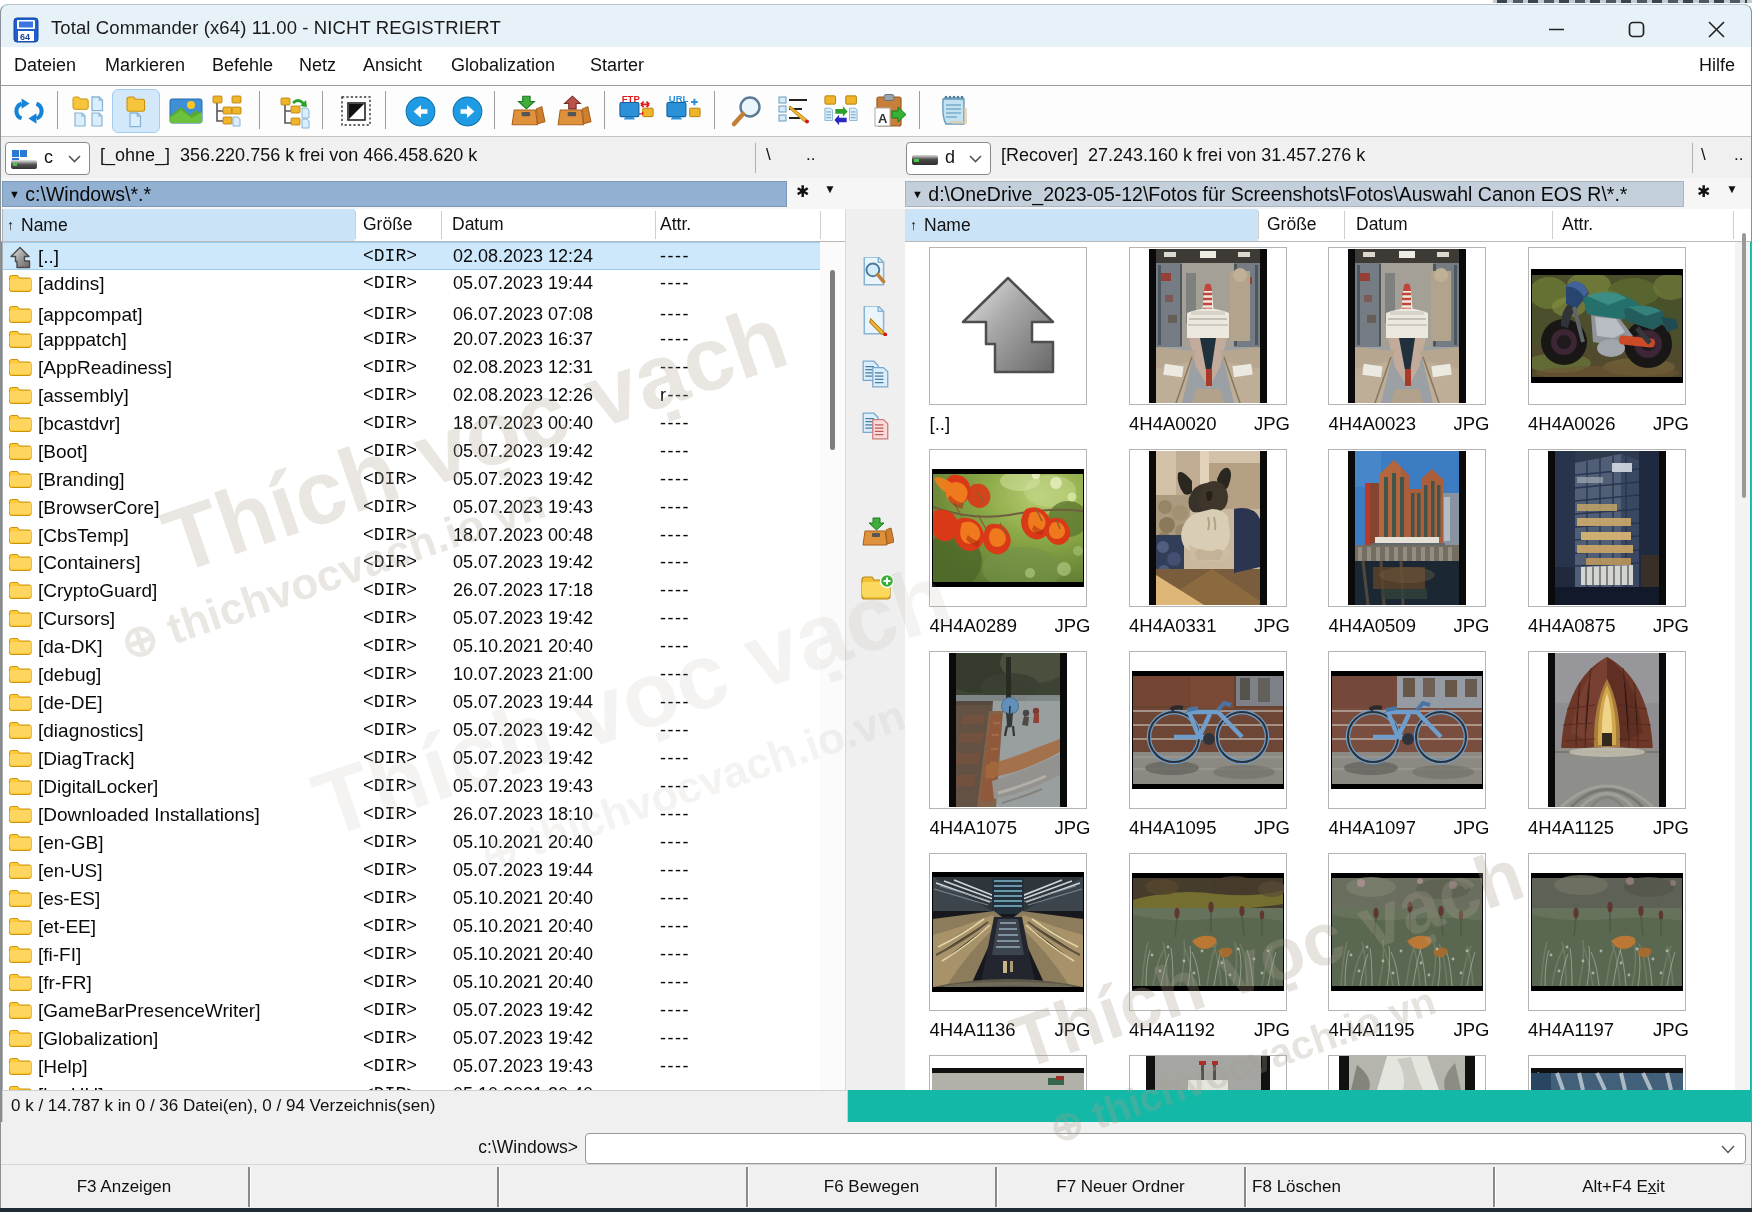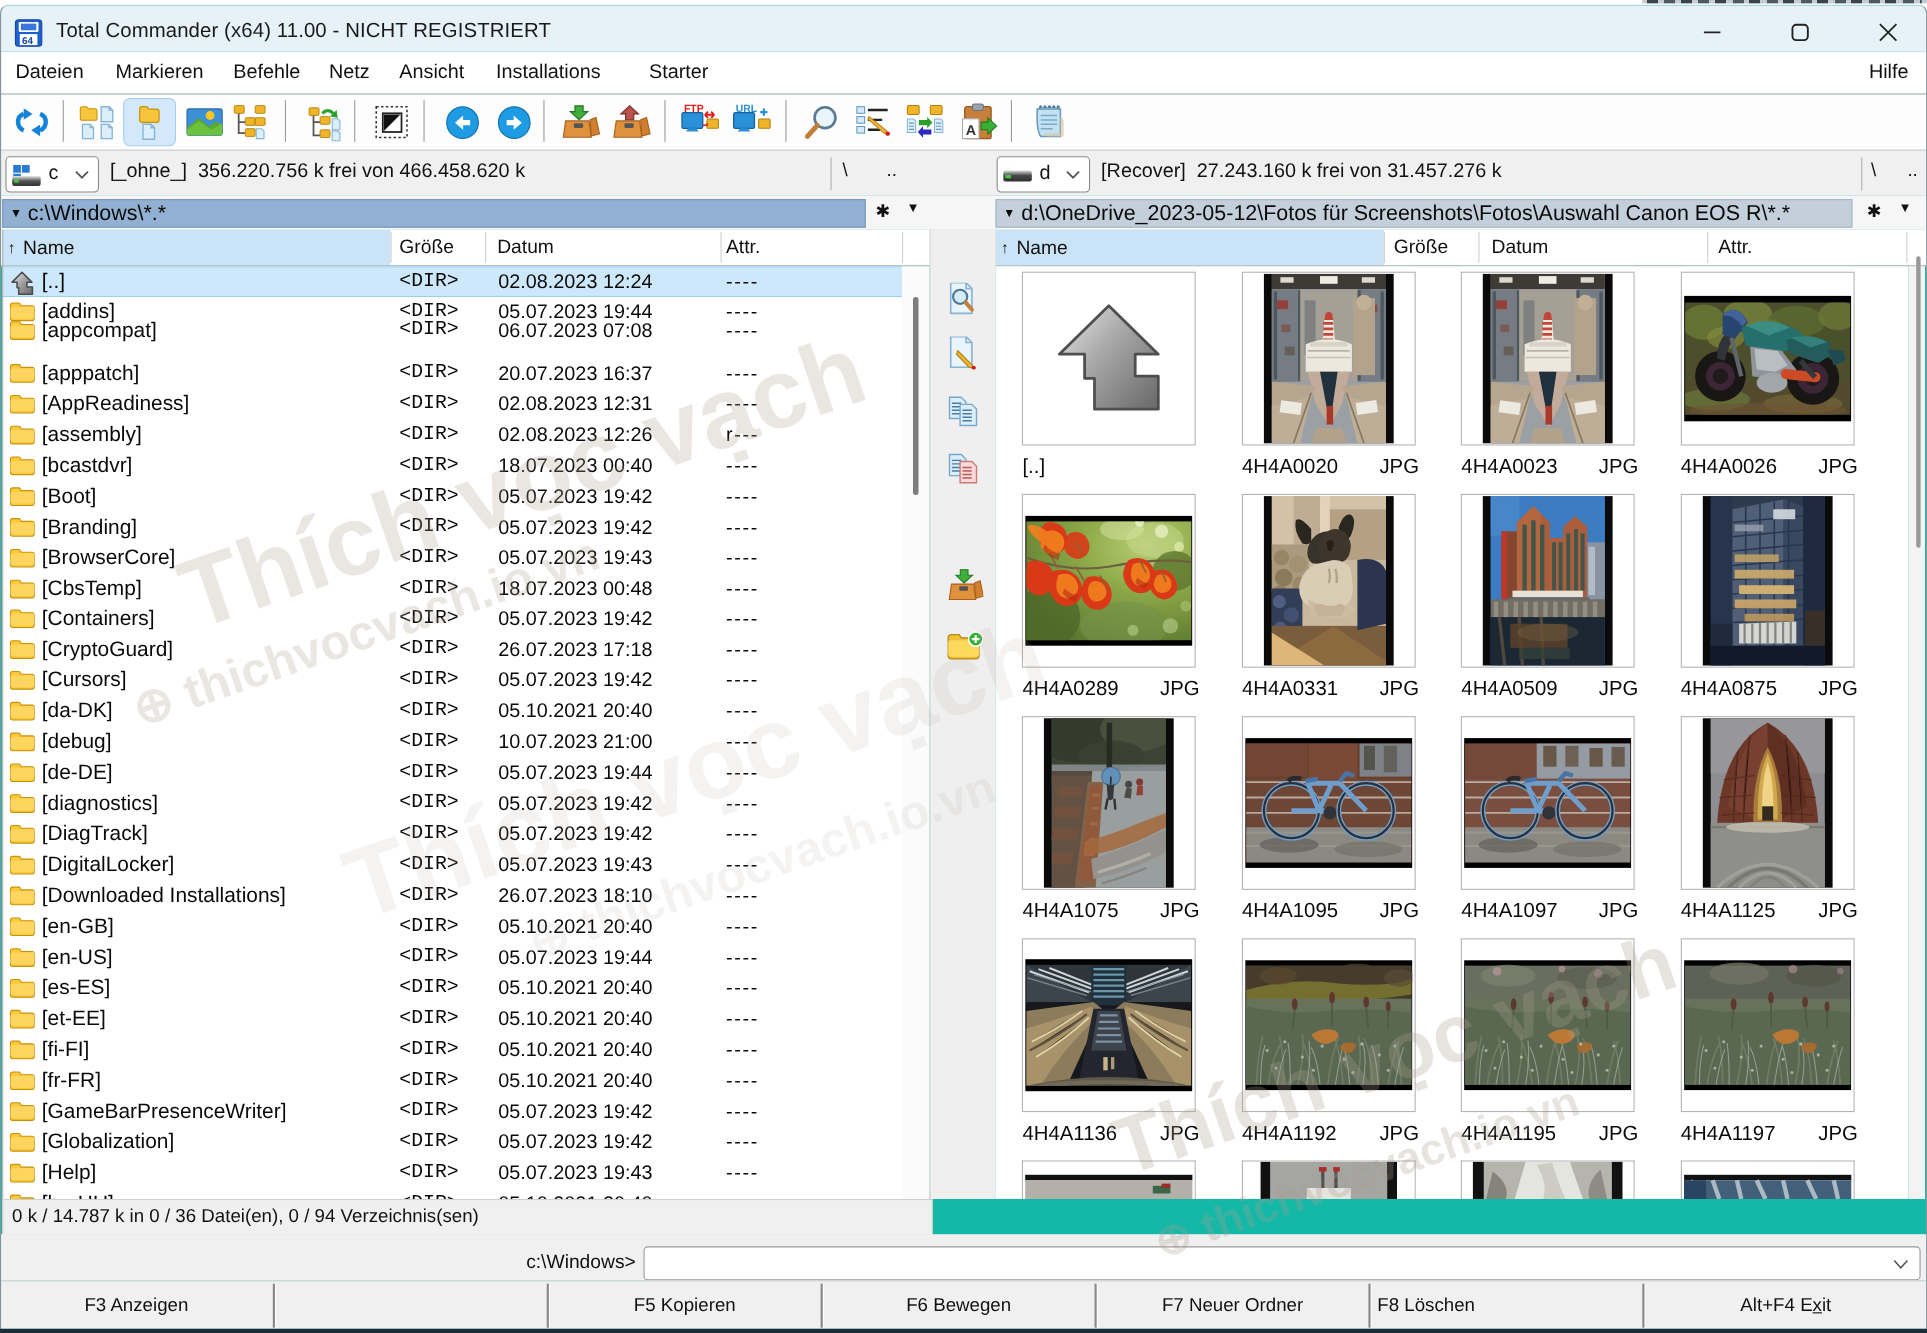--- a/index.html
+++ b/index.html
@@ -89,21 +89,21 @@
               <path d="M2 2 L17 17 M17 2 L2 17" stroke="#222" stroke-width="1.6"></path>
             </svg>
           </div>
   </div>
   <div id="menubar">
     <span class="mitem" style="left:14px">Dateien</span>
     <span class="mitem" style="left:105px">Markieren</span>
     <span class="mitem" style="left:212px">Befehle</span>
     <span class="mitem" style="left:299px">Netz</span>
     <span class="mitem" style="left:363px">Ansicht</span>
-    <span class="mitem" style="left:451px">Installations</span>
+    <span class="mitem" style="left:451px">Globalization</span>
     <span class="mitem" style="left:590px">Starter</span>
     <span class="mitem" style="left:1699px">Hilfe</span>
   </div>
   <div id="toolbar">
           <div class="tbsel"></div>
 <div class="tbi" style="left:11px;width:36px">
             <svg width="32" height="32" viewBox="0 0 30 30">
               <g fill="none" stroke="#1583d7" stroke-width="3.8">
                 <path d="M8 8 A7.5 7.5 0 0 0 8 22"></path>
                 <path d="M22 22 A7.5 7.5 0 0 0 22 8"></path>
@@ -418,21 +418,21 @@
 <div class="lrow" style="top:27.9px">
             <span class="fic"><svg width="24" height="20" viewBox="0 0 24 20">
                 <path d="M1.5 4.5 q0-2 2-2 l5.5 0 q1 0 1.5 1 l0.8 1.5 l10 0 q1.8 0 1.8 1.8 l0 9.7 q0 2-2 2 l-17.6 0 q-2 0-2-2 z" fill="#fcc938" stroke="#c8920a" stroke-width="1"></path>
                 <path d="M1.5 7.8 q0-1.8 1.8-1.8 l19.8 0 l0 8.5 q0 2.3-2.3 2.3 l-17 0 q-2.3 0-2.3-2.3 z" fill="#fdd55f"></path>
               </svg></span>
             <span class="fn">[addins]</span>
             <span class="fs">&lt;DIR&gt;</span>
             <span class="fd">05.07.2023 19:44</span>
             <span class="fa">----</span>
           </div>
-<div class="lrow" style="top:45px">
+<div class="lrow" style="top:59px">
             <span class="fic"><svg width="24" height="20" viewBox="0 0 24 20">
                 <path d="M1.5 4.5 q0-2 2-2 l5.5 0 q1 0 1.5 1 l0.8 1.5 l10 0 q1.8 0 1.8 1.8 l0 9.7 q0 2-2 2 l-17.6 0 q-2 0-2-2 z" fill="#fcc938" stroke="#c8920a" stroke-width="1"></path>
                 <path d="M1.5 7.8 q0-1.8 1.8-1.8 l19.8 0 l0 8.5 q0 2.3-2.3 2.3 l-17 0 q-2.3 0-2.3-2.3 z" fill="#fdd55f"></path>
               </svg></span>
             <span class="fn">[appcompat]</span>
             <span class="fs">&lt;DIR&gt;</span>
             <span class="fd">06.07.2023 07:08</span>
             <span class="fa">----</span>
           </div>
 <div class="lrow" style="top:83.8px">
@@ -1482,21 +1482,20 @@
   <div id="cmdrow">
     <span id="cmdlabel">c:\Windows&gt;</span>
     <div id="cmdbox">
             <svg style="position:absolute;right:10px;top:11px" width="14" height="9" viewBox="0 0 14 9">
               <path d="M1 1 L7 7.5 L13 1" fill="none" stroke="#555" stroke-width="1.4"></path>
             </svg>
           </div>
   </div>
   <div id="fkeys">
     <div class="fk" style="left:0px;width:248px">F3 Anzeigen</div>
-    <div class="fk" style="left:499px;width:247px">F5 Kopieren</div>
     <div class="fk" style="left:748px;width:247px">F6 Bewegen</div>
     <div class="fk" style="left:997px;width:247px">F7 Neuer Ordner</div>
     <div class="fk" style="left:1190px;width:213px">F8 Löschen</div>
     <div class="fk" style="left:1495px;width:257px">Alt+F4 E<span style="text-decoration:underline">x</span>it</div>
     <div class="fksep" style="left:248px"></div>
           <div class="fksep" style="left:497px"></div>
           <div class="fksep" style="left:746px"></div>
           <div class="fksep" style="left:995px"></div>
           <div class="fksep" style="left:1244px"></div>
           <div class="fksep" style="left:1493px"></div>

